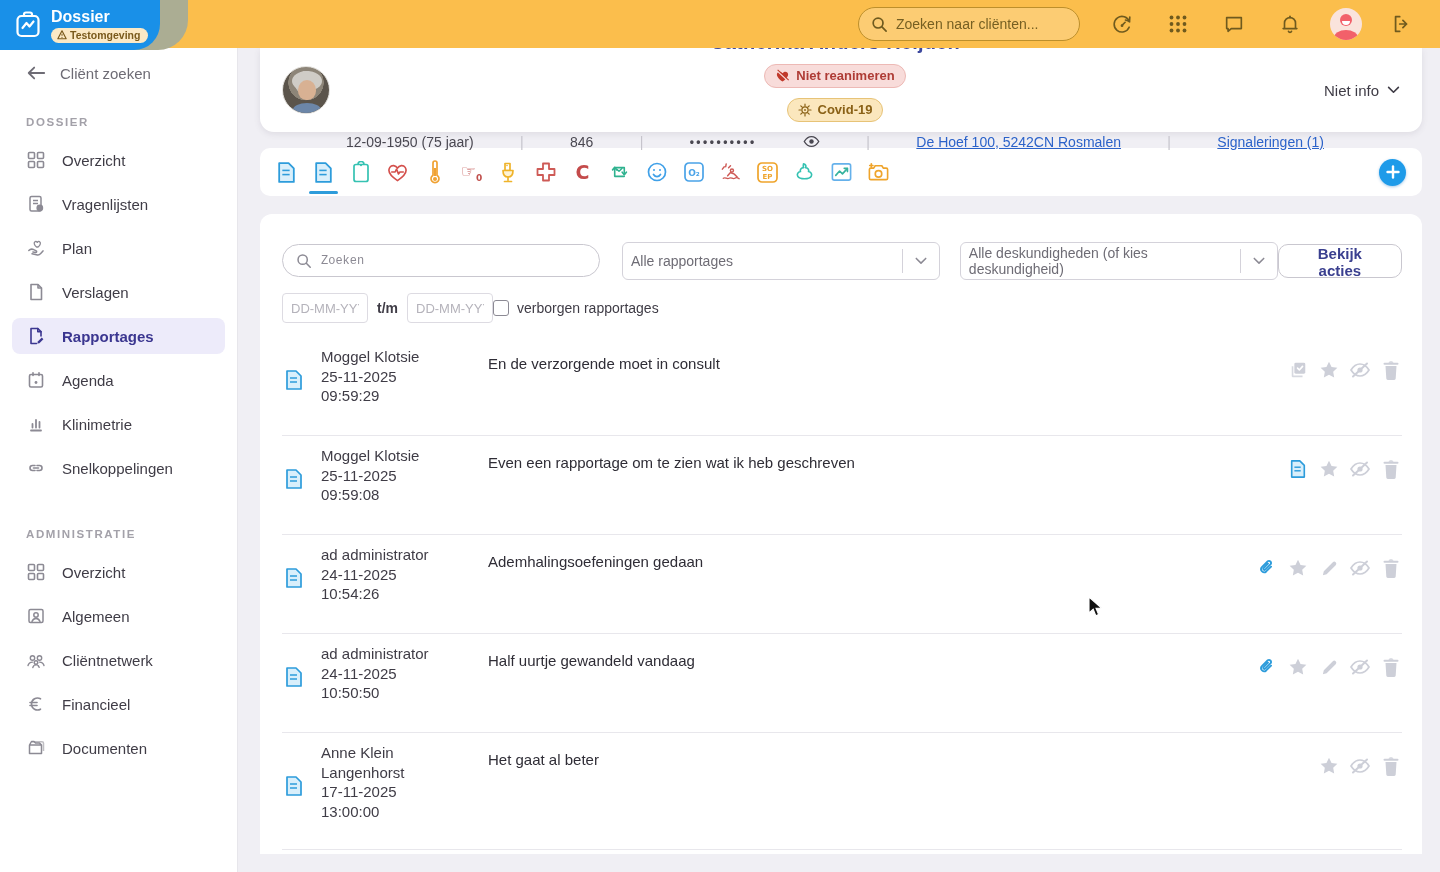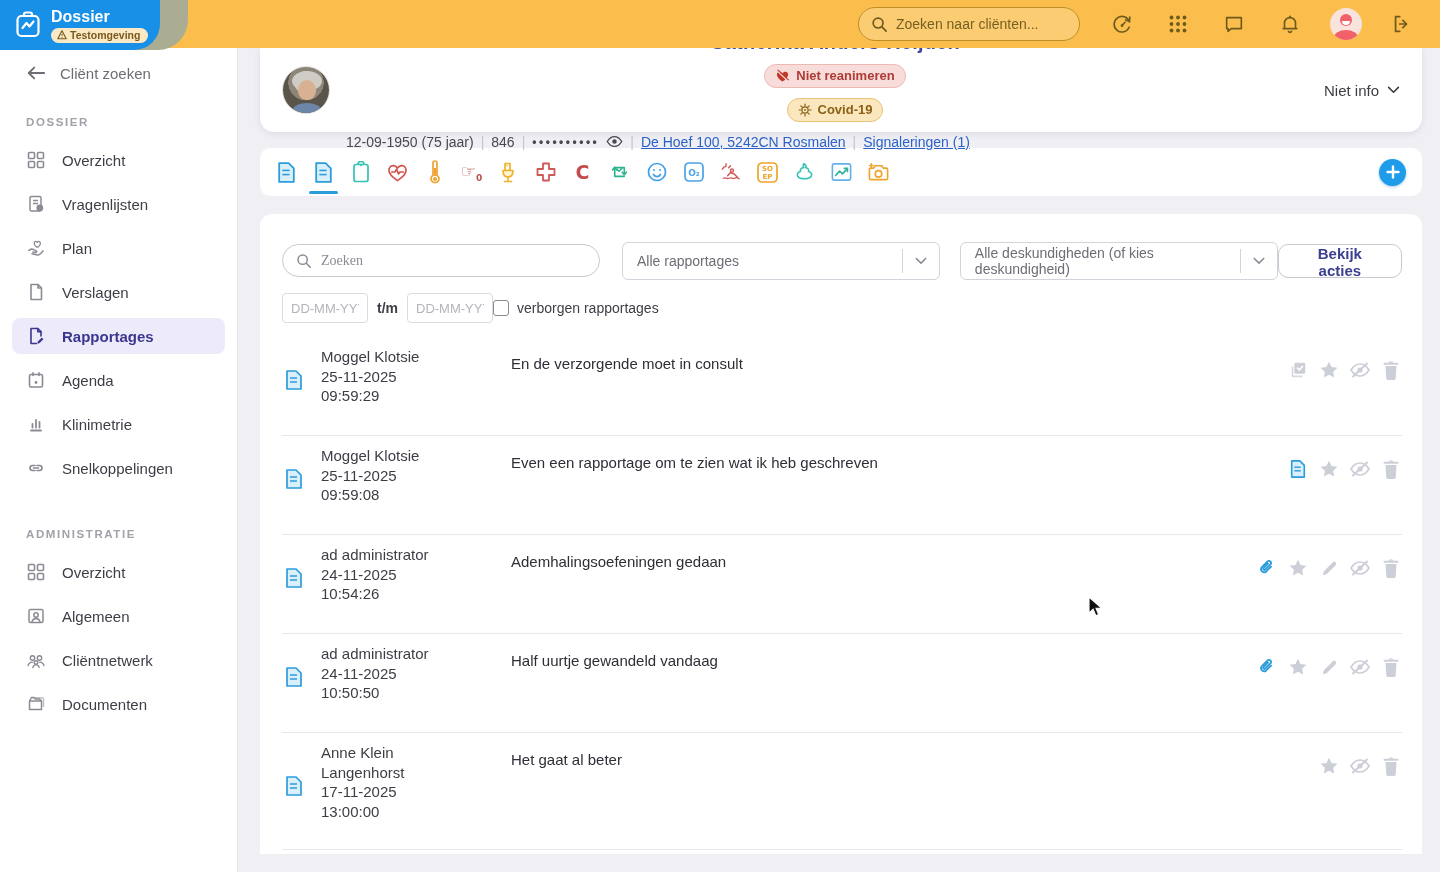--- a/index.html
+++ b/index.html
@@ -38,59 +38,59 @@
   .photo { width:48px; height:48px; border-radius:50%; flex:none; background:radial-gradient(circle at 50% 34%, #C9C4BC 0 30%, #8D8578 31% 46%, #5B544B 47% 100%); position:relative; overflow:hidden; border:1px solid #E2E0DC; }
   .photo .hair { position:absolute; top:4px; left:9px; width:30px; height:20px; border-radius:50%; background:#CFCCC6; }
   .photo .face { position:absolute; top:13px; left:15px; width:18px; height:20px; border-radius:50% 50% 45% 45%; background:#D8B193; }
   .photo .shirt { position:absolute; bottom:-4px; left:10px; width:28px; height:14px; border-radius:50% 50% 0 0; background:#6C86A8; }
   .client-info { margin-left:16px; flex:1; }
   .client-top { display:flex; align-items:center; gap:10px;flex-direction:column; }
   .client-name { color:#3D489E; font-size:20px; font-weight:bold; letter-spacing:.2px; }
   .flag { height:24px; border-radius:12px; display:inline-flex; align-items:center; gap:6px; font-size:13px; padding:3px 10px; font-weight:bold; }
   .flag.red { background:#F8DCDA; border:1px solid #EDB9B5; color:#AE3B35; }
   .flag.amber { background:#FBE7BD; border:1px solid #E7C377; color:#8A6116; }
-  .client-sub { margin-top:12px; font-size:14px; color:#4A4851; display:flex; align-items:center; gap:7px; }
+  .client-sub { margin-top:12px; font-size:14px; color:#4A4851; display:flex; align-items:center; gap:7px;justify-content:space-between; }
   .client-sub .sep { color:#C6C4CC; }
   .client-sub .dots { letter-spacing:2.5px; font-size:12px; font-weight:bold; }
   .client-sub a { color:#2B62C9; text-decoration:underline; cursor:pointer; }
   .meer-info { display:flex; align-items:center; gap:8px; color:#3F3C46; font-size:15px; cursor:pointer; white-space:nowrap; }
 
   
   .tabbar { margin:16px 18px 0 22px; height:48px; background:#fff; border-radius:10px; display:flex; align-items:center; padding:0 8px; }
   .tab { width:37px; height:48px; display:flex; align-items:center; justify-content:center; cursor:pointer; position:relative; }
   .tab.active::after { content:""; position:absolute; bottom:2px; left:4px; right:4px; height:3px; border-radius:2px; background:#2D9CDB; }
   .tab .tx { font-size:17px; font-weight:bold; font-family:"DejaVu Sans",sans-serif; }
   .add-fab { margin-left:auto; margin-right:8px; width:27px; height:27px; border-radius:50%; background:#1E9BE9; color:#fff; display:flex; align-items:center; justify-content:center; cursor:pointer; box-shadow:0 1px 3px rgba(30,120,200,.4); }
 
   
   .panel { margin:18px 18px 0 22px; background:#fff; border-radius:12px 12px 0 0; height:640px; overflow:hidden; }
   .filters { display:flex; align-items:flex-start; padding:30px 20px 0 22px; }
   .f-search { width:318px; height:33px; border:1px solid #C9C7CF; border-radius:17px; display:flex; align-items:center; gap:9px; padding:0 13px; flex:none; }
-  .f-search input { border:none; outline:none; font-size:14px; color:#55535C; width:250px; font-family:Liberation Serif, serif; }
+  .f-search input { border:none; outline:none; font-size:12px; color:#55535C; width:250px; font-family:Liberation Mono, monospace; }
   .f-search input::placeholder { color:#8C8A94; }
-  .f-select { height:38px; border:1px solid #D4D2DA; border-radius:6px; display:flex; align-items:center; font-size:14px; color:#6E6C75; padding:0 0 0 14px; cursor:pointer; margin-top:-2px; }
+  .f-select { height:38px; border:1px solid #D4D2DA; border-radius:6px; display:flex; align-items:center; font-size:14px; color:#6E6C75; padding:0 0 0 8px; cursor:pointer; margin-top:-2px; }
   .f-select .chev { border-left:1px solid #D4D2DA; height:24px; display:flex; align-items:center; padding:0 12px; margin-left:auto; color:#8C8A94; }
   .sel1 { width:320px; margin-left:22px; }
   .sel2 { width:320px; margin-left:20px; }
   .f-btn { margin-left:auto; height:34px; border:1px solid #C9C7CF; border-radius:10px; background:#fff; color:#3A3F8F; font-weight:bold; font-size:15px; padding:0 16px; cursor:pointer; font-family:inherit; }
   .filters2 { display:flex; align-items:center; padding:13px 20px 0 22px; }
   .f-date { width:86px; height:30px; border:1px solid #DDDBE2; border-radius:4px; font-size:13px; color:#55535C; padding:0 8px; outline:none; font-family:inherit; }
   .f-date::placeholder { color:#B5B3BB; }
   .tm { font-size:14px; color:#3F3C46; font-weight:bold; margin:0 9px; }
   .chk-wrap { display:flex; align-items:center; gap:8px; cursor:pointer; }
   .chk { width:16px; height:16px; border:1.5px solid #8C8A94; border-radius:3px; background:#fff; }
   .chk-label { font-size:14px; color:#3F3C46; }
 
   
   .rows { margin-top:14px; }
   .rrow { display:flex; align-items:flex-start; height:98px; padding:10px 20px 0 24px; }
   .rrow-sep { border-top:1px solid #E8E7EC; margin:0 20px 0 22px; }
   .r-ic { margin-top:22px; flex:none; }
   .r-author { width:134px; margin-left:17px; font-size:15px; color:#3F3C46; line-height:19.5px; }
-  .r-text { flex:1; margin-left:56px; padding-top:8px; font-size:15px; color:#2F2D36; }
+  .r-text { flex:1; margin-left:33px; padding-top:8px; font-size:15px; color:#2F2D36; }
   .r-actions { display:flex; align-items:center; gap:9px; padding-top:12px; }
   .a-ic { width:22px; height:22px; display:flex; align-items:center; justify-content:center; color:#CDCFD8; cursor:pointer; }
   .a-ic.blue { color:#2D9CDB; }
 
   .cursor { position:absolute; left:1088px; top:596px; z-index:99; pointer-events:none; }
 </style>
 </head>
 <body>
 
 <div class="topbar">
@@ -293,20 +293,30 @@
     <span class="si">
         <svg width="20" height="18" viewBox="0 0 20 18" fill="none" stroke="currentColor" stroke-width="1.4" stroke-linecap="round">
           <circle cx="6.5" cy="7" r="2.2"></circle>
           <circle cx="13.5" cy="7" r="2.2"></circle>
           <path d="M2 14.5 c.7-2.5 2.6-3.4 4.5-3.4 M18 14.5 c-.7-2.5-2.6-3.4-4.5-3.4"></path>
           <circle cx="10" cy="11.5" r="1.8"></circle>
           <path d="M6.8 16.5 c.6-2 1.9-2.7 3.2-2.7 s2.6.7 3.2 2.7" stroke-dasharray="2 1.4"></path>
         </svg>
       </span>
     <span>Cliëntnetwerk</span>
+  </div>
+  <div class="sb-item">
+    <span class="si">
+        <svg width="18" height="18" viewBox="0 0 18 18" fill="none" stroke="currentColor" stroke-width="1.6" stroke-linecap="round">
+          <path d="M13.5 3.8 a6 6 0 1 0 0 10.4"></path>
+          <line x1="3" y1="7.5" x2="10" y2="7.5"></line>
+          <line x1="3" y1="10.5" x2="10" y2="10.5"></line>
+        </svg>
+      </span>
+    <span>Financieel</span>
   </div>
   <div class="sb-item">
     <span class="si">
         <svg width="19" height="18" viewBox="0 0 19 18" fill="none" stroke="currentColor" stroke-width="1.5" stroke-linejoin="round">
           <path d="M2.5 6 v8.5 h12 V6 l-2-2 h-4 l-1.5-1.5 H4.5 L2.5 6 h12"></path>
           <path d="M5 3.5 l1.8 0" stroke-width="0"></path>
           <path d="M4.8 2.8 H15 a1.5 1.5 0 0 1 1.5 1.5 V12" opacity=".55"></path>
         </svg>
       </span>
     <span>Documenten</span>

